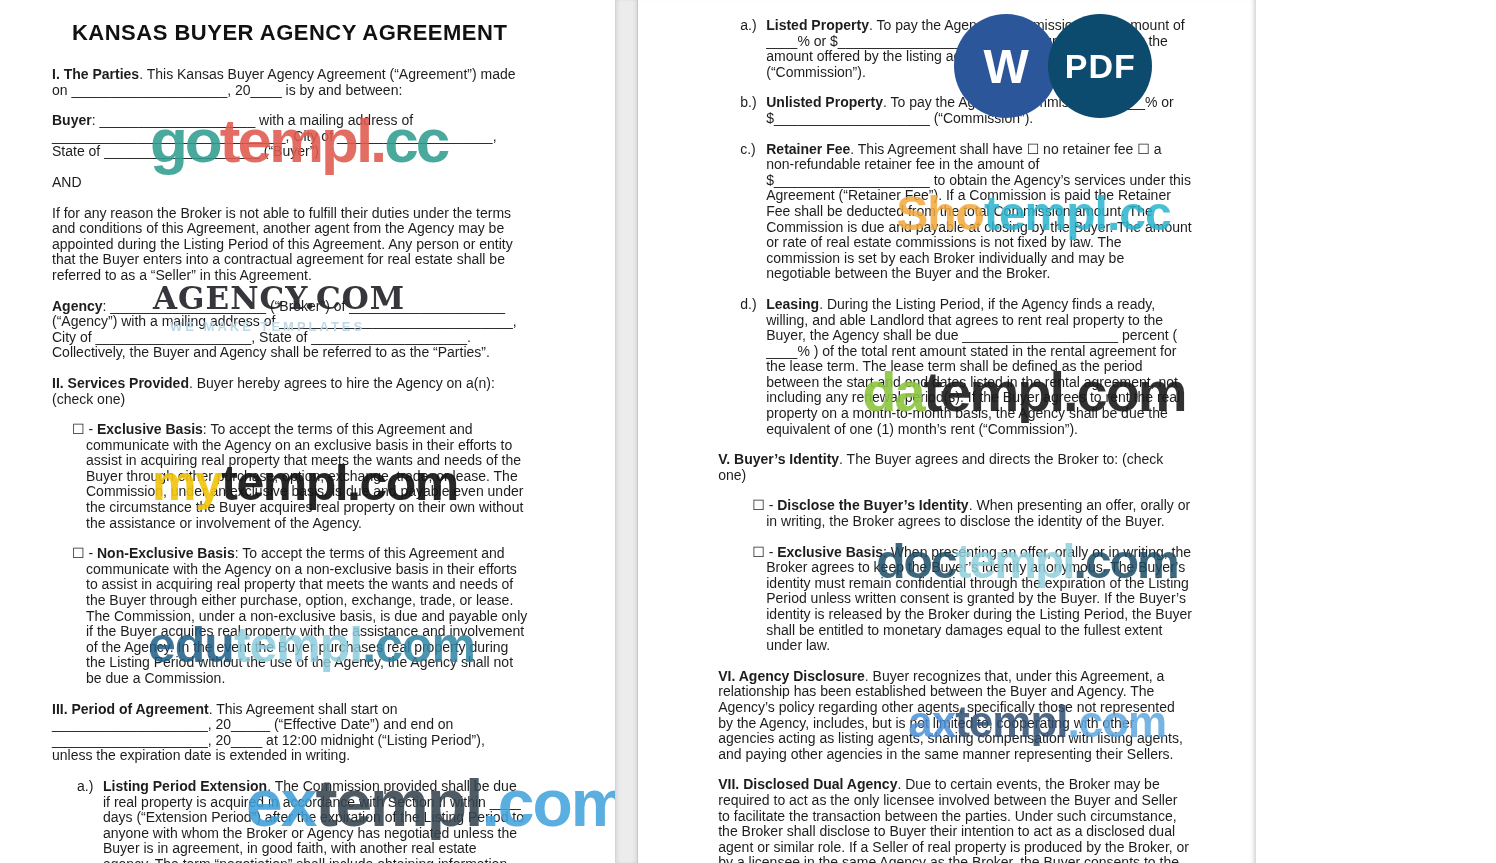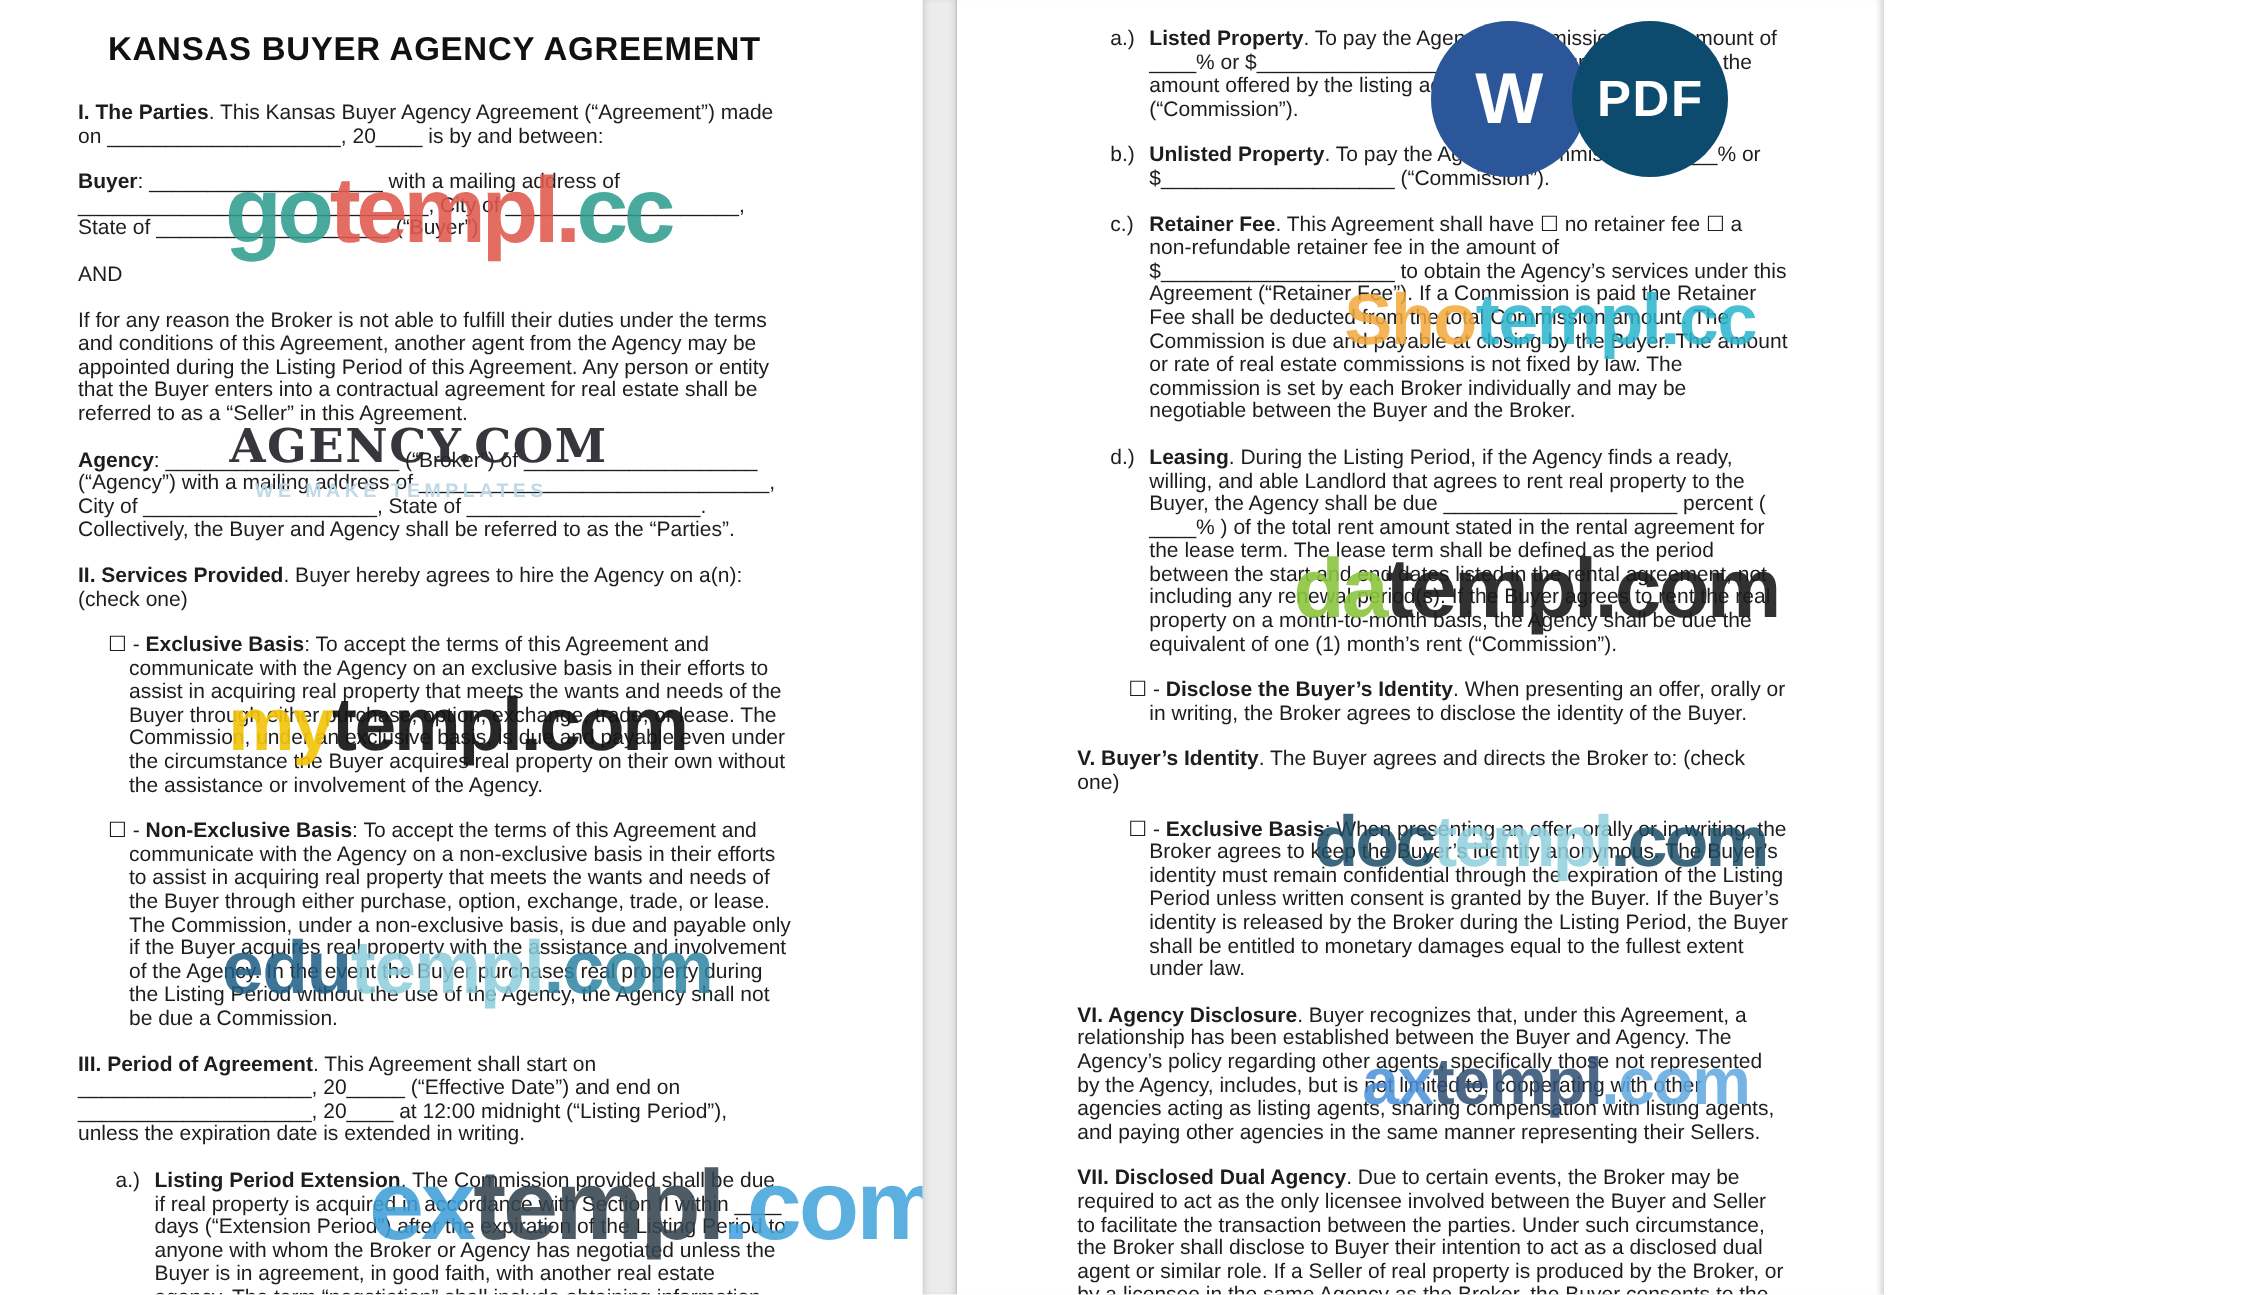--- a/index.html
+++ b/index.html
@@ -124,23 +124,23 @@
       <div class="lettered">
         <span class="let-label">c.)</span>
         <div class="let-body"><span class="lead">Retainer Fee</span><span>. This Agreement shall have ☐ no retainer fee ☐ a non-refundable retainer fee in the amount of $____________________ to obtain the Agency’s services under this Agreement (“Retainer Fee”). If a Commission is paid the Retainer Fee shall be deducted from the total Commission amount. The Commission is due and payable at closing by the Buyer. The amount or rate of real estate commissions is not fixed by law. The commission is set by each Broker individually and may be negotiable between the Buyer and the Broker.</span></div>
       </div>
 
       <div class="lettered">
         <span class="let-label">d.)</span>
         <div class="let-body"><span class="lead">Leasing</span><span>. During the Listing Period, if the Agency finds a ready, willing, and able Landlord that agrees to rent real property to the Buyer, the Agency shall be due ____________________ percent ( ____% ) of the total rent amount stated in the rental agreement for the lease term. The lease term shall be defined as the period between the start and end dates listed in the rental agreement, not including any renewal period(s). If the Buyer agrees to rent the real property on a month-to-month basis, the Agency shall be due the equivalent of one (1) month’s rent (“Commission”).</span></div>
       </div>
 
+      <p class="para"><span class="lead">V. Buyer’s Identity</span><span>. The Buyer agrees and directs the Broker to: (check one)</span></p>
+
       <p class="para cb"><span>☐ - </span><span class="lead">Disclose the Buyer’s Identity</span><span>. When presenting an offer, orally or in writing, the Broker agrees to disclose the identity of the Buyer.</span></p>
-
-      <p class="para"><span class="lead">V. Buyer’s Identity</span><span>. The Buyer agrees and directs the Broker to: (check one)</span></p>
 
       <p class="para cb"><span>☐ - </span><span class="lead">Exclusive Basis</span><span>: When presenting an offer, orally or in writing, the Broker agrees to keep the Buyer’s identity anonymous. The Buyer’s identity must remain confidential through the expiration of the Listing Period unless written consent is granted by the Buyer. If the Buyer’s identity is released by the Broker during the Listing Period, the Buyer shall be entitled to monetary damages equal to the fullest extent under law.</span></p>
 
       <p class="para"><span class="lead">VI. Agency Disclosure</span><span>. Buyer recognizes that, under this Agreement, a relationship has been established between the Buyer and Agency. The Agency’s policy regarding other agents, specifically those not represented by the Agency, includes, but is not limited to, cooperating with other agencies acting as listing agents, sharing compensation with listing agents, and paying other agencies in the same manner representing their Sellers.</span></p>
 
       <p class="para"><span class="lead">VII. Disclosed Dual Agency</span><span>. Due to certain events, the Broker may be required to act as the only licensee involved between the Buyer and Seller to facilitate the transaction between the parties. Under such circumstance, the Broker shall disclose to Buyer their intention to act as a disclosed dual agent or similar role. If a Seller of real property is produced by the Broker, or by a licensee in the same Agency as the Broker, the Buyer consents to the Broker acting in such a role and agrees to allow the Broker to collect compensation from the Seller or other parties. While performing this role, Broker agrees to conduct themselves in a manner that does not adversely affect the Buyer or Seller in any way, including, but not limited to, stating the Seller is willing to sell for a lesser price than the asking price, stating the Buyer is willing to pay more than an offer that is made or suggested, or disclosing any type of financial information that would negatively affect the other party.</span></p>
 
     </div>
 
     <div class="dl-icon icon-word" style="background-color: rgb(43, 87, 154);">W</div>

